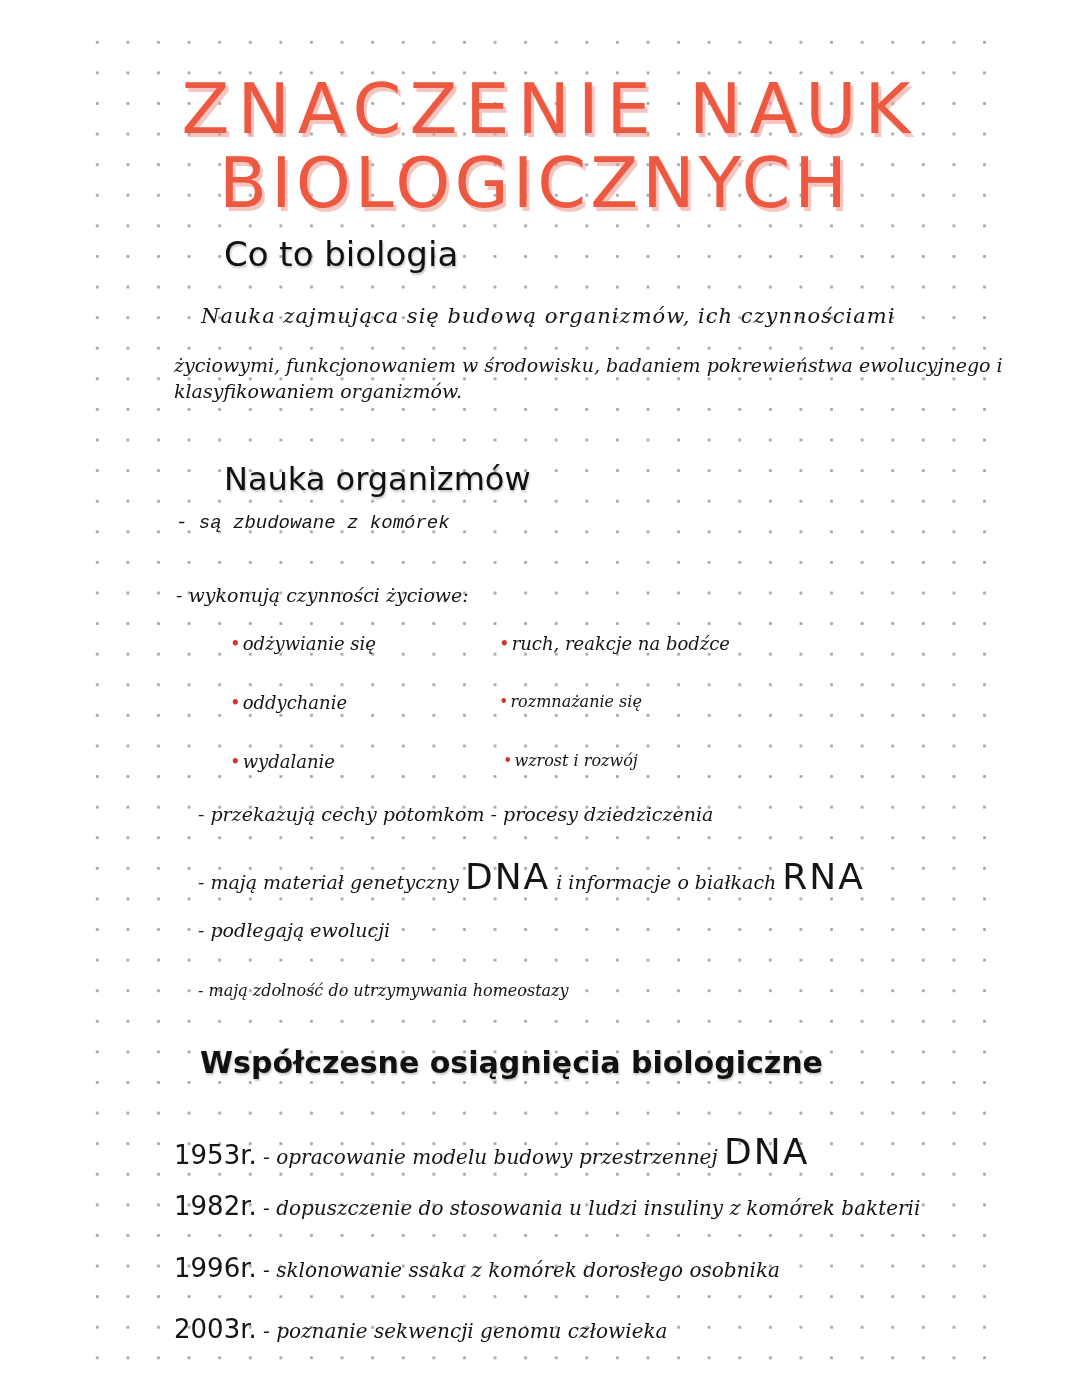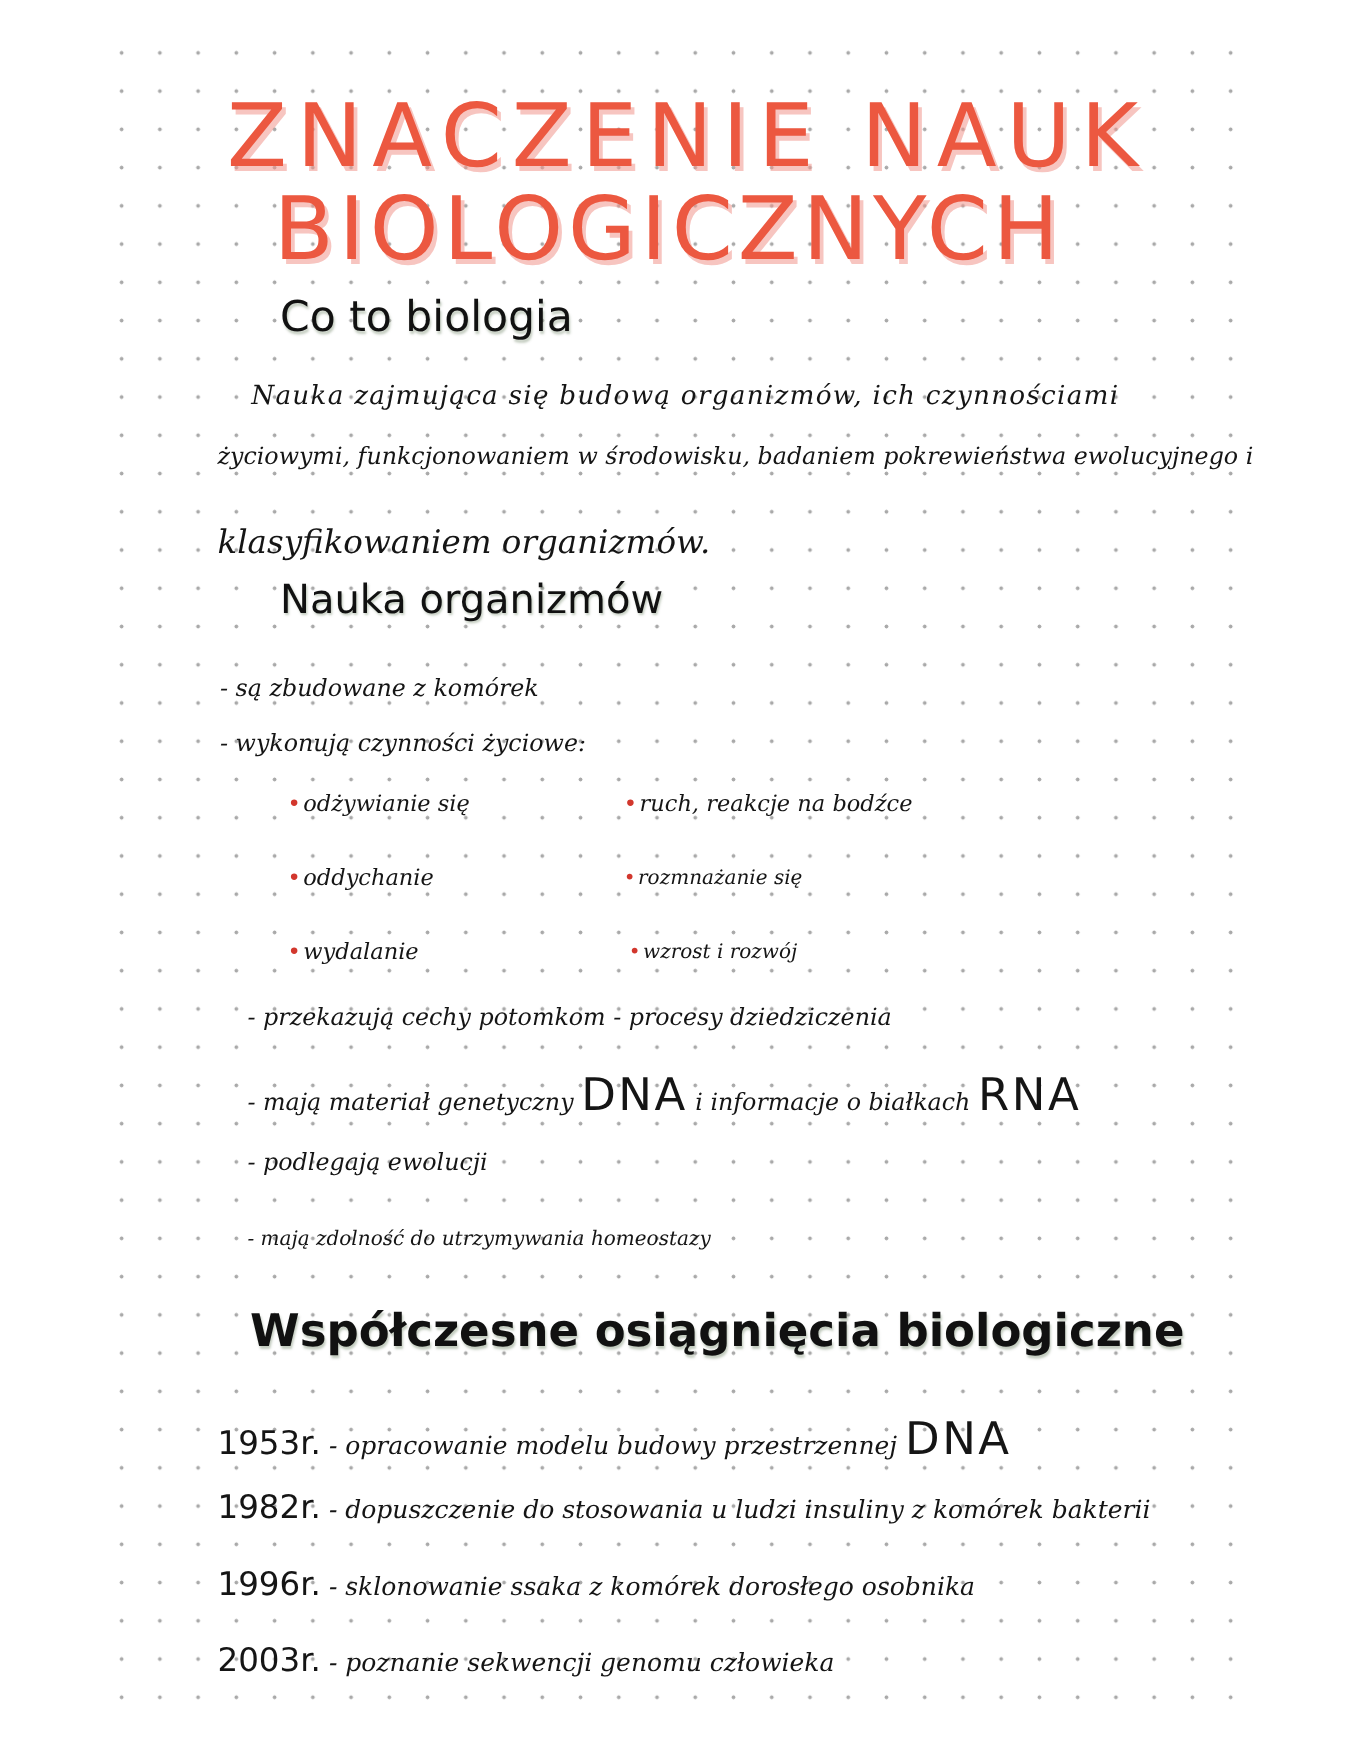--- a/index.html
+++ b/index.html
@@ -25,28 +25,28 @@
     }
     .title.l1 { top: 68px; font-size: 70px; letter-spacing: 8px; left: 10px; }
     .title.l2 { top: 142px; font-size: 70px; letter-spacing: 4px; left: -5px; }
     .heading {
       position: absolute; font-family: "DejaVu Sans", sans-serif;
       color: #111; margin: 12px; font-weight: 400;
       text-shadow: 1px 2px 2px rgba(120,140,110,0.45);
     }
     .h-coto { left: 212px; top: 222px; font-size: 34px; }
     .h-cechy { left: 212px; top: 448px; font-size: 32px; }
-    .h-wsp { left: 188px; top: 1033px; font-size: 36px; font-weight: 700; }
+    .h-wsp { left: 188px; top: 1033px; font-size: 30px; font-weight: 700; }
     .txt {
       position: absolute; font-family: "DejaVu Serif", serif; font-style: italic;
       font-size: 19px; color: #151515; white-space: nowrap; margin: 16px;
     }
     .def1 { left: 185px; top: 288px; font-size: 21px; letter-spacing: 1px; }
     .def2 { left: 158px; top: 338px; font-size: 19px; }
-    .def3 { left: 158px; top: 403px; font-size: 26px; }
+    .def3 { left: 158px; top: 364px; font-size: 19px; }
     .bullet-dot { color: #d2372d; font-style: normal; margin-right: 2px; }
     .feature { left: 160px; }
     .sub { font-size: 18px; }
     .big { font-family: "DejaVu Sans", sans-serif; font-style: normal; font-size: 36px; letter-spacing: 2px; }
     .ach { left: 158px; font-size: 20px; }
     .year { font-family: "DejaVu Sans", sans-serif; font-style: normal; font-size: 26px; }
   </style>
 </head>
 <body>
 
@@ -54,21 +54,21 @@
 
 <h1 class="title l1">ZNACZENIE NAUK</h1>
 <h1 class="title l2">BIOLOGICZNYCH</h1>
 
 <h2 class="heading h-coto">Co to biologia</h2>
 <p class="txt def1">Nauka zajmująca się budową organizmów, ich czynnościami</p>
 <p class="txt def2">życiowymi, funkcjonowaniem w środowisku, badaniem pokrewieństwa ewolucyjnego i</p>
 <p class="txt def3">klasyfikowaniem organizmów.</p>
 
 <h2 class="heading h-cechy">Nauka organizmów</h2>
-<p class="txt feature" style="top:524px;">- są zbudowane z komórek</p>
+<p class="txt feature" style="top:496px;font-family:Liberation Mono, monospace;">- są zbudowane z komórek</p>
 <p class="txt feature" style="top:568px;">- wykonują czynności życiowe:</p>
 
 <p class="txt sub" style="left:214px; top:617px;"><span class="bullet-dot">•</span><span>odżywianie się</span></p>
 <p class="txt sub" style="left:214px; top:676px;"><span class="bullet-dot">•</span><span>oddychanie</span></p>
 <p class="txt sub" style="left:214px; top:735px;"><span class="bullet-dot">•</span><span>wydalanie</span></p>
 
 <p class="txt sub" style="left:483px; top:617px;"><span class="bullet-dot">•</span><span>ruch, reakcje na bodźce</span></p>
 <p class="txt sub" style="left:483px; top:676px; font-size:16px;"><span class="bullet-dot">•</span><span>rozmnażanie się</span></p>
 <p class="txt sub" style="left:487px; top:735px; font-size:16px;"><span class="bullet-dot">•</span><span>wzrost i rozwój</span></p>
 

